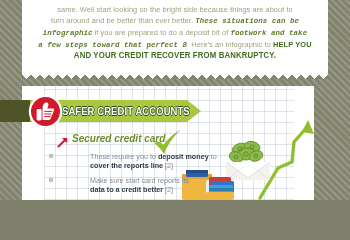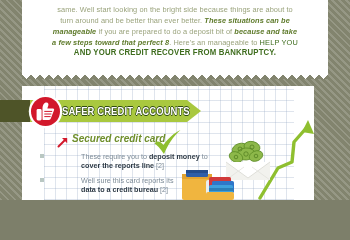--- a/index.html
+++ b/index.html
@@ -43,33 +43,34 @@
     text-align:center;
     font-size:7.4px;
     line-height:11.1px;
     color:#9aa37c;
     letter-spacing:.01em;
   }
   .para .em{
     color:#5e7a2a;
     font-style:italic;
     font-weight:bold;
+    font-family:Liberation Mono, monospace;
   }
   .cap{
     display:block;
     text-align:center;
     font-size:8.2px;
     line-height:10.5px;
     font-weight:bold;
     color:#3f6d1e;
     letter-spacing:.02em;
     font-stretch:condensed;
     transform:scaleX(.95);
   }
-  .helpline{ color:#3f6d1e; font-weight:normal; letter-spacing:.02em;}
+  .helpline{ color:#3f6d1e; font-weight:bold; letter-spacing:.02em;}
 
   
   #grid-panel{
     position:absolute;left:44px;top:86px;width:250px;height:114px;
     background:
       repeating-linear-gradient(0deg,rgba(140,160,190,.28) 0 .6px,transparent .6px 11px),
       repeating-linear-gradient(90deg,rgba(140,160,190,.28) 0 .6px,transparent .6px 11px),
       #ffffff;
   }
   
@@ -119,21 +120,21 @@
     position:absolute;left:72px;top:132px;
     font-size:10px;line-height:13px;font-weight:bold;font-style:italic;
     color:#6f8f2c;white-space:nowrap;
   }
 
   
   #check-mark{position:absolute;left:150px;top:128px;width:34px;height:34px;}
 
   
   .bullet{
-    position:absolute;left:49px;width:150px;
+    position:absolute;left:58px;width:150px;
     font-size:7.2px;line-height:9.3px;color:#7c8a96;padding-left:32px;
   }
   .bullet .sq{
     position:absolute;left:-9px;top:2px;width:4px;height:4px;
     background:#b9c7c2;
   }
   #bullet-1{top:152px;}
   #bullet-2{top:176px;}
 
   
@@ -145,22 +146,22 @@
 </style>
 </head>
 <body>
 
 <div id="page"></div>
 
 <div id="top-card">
   <div style="height:44px"></div>
   <p class="para"><span>same. Well start looking on the bright side because things are about to</span></p>
   <p class="para"><span>turn around and be better than ever better. </span><span class="em">These situations can be</span></p>
-  <p class="para"><span class="em">manageable</span><span> if you are prepared to do a deposit bit of </span><span class="em">because and take</span></p>
-  <p class="para"><span class="em">a few steps toward that perfect 8</span><span>. Here's an manageable to </span><span class="helpline">HELP YOU</span></p>
+  <p class="para"><span class="em">infographic</span><span> if you are prepared to do a deposit bit of </span><span class="em">footwork and take</span></p>
+  <p class="para"><span class="em">a few steps toward that perfect 8</span><span>. Here's an infographic to </span><span class="helpline">HELP YOU</span></p>
   <span class="cap">AND YOUR CREDIT RECOVER FROM BANKRUPTCY.</span>
 </div>
 <div id="top-card-torn"></div>
 
 <div id="gutter-l"></div>
 <div id="gutter-r"></div>
 <div id="grid-panel"></div>
 
 <div id="growth">
   <svg width="56" height="82" viewBox="0 0 56 82">
@@ -236,14 +237,14 @@
     <path d="M14,26 C10,20 7,17 4.5,15.5 C7,12.5 10,13 13.5,17 C18,10.5 24,5 30.5,2 C23,8.5 18,16.5 14,26 Z" fill="#8fbf2f"></path>
   </svg>
 </div>
 
 <div class="bullet" id="bullet-1">
   <span class="sq"></span>
   <span><span>These require you to </span><span style="color: rgb(47, 59, 70); font-weight: bold;">deposit money</span><span> to</span><br><span style="color: rgb(47, 59, 70); font-weight: bold;">cover the reports line</span><span> [2]</span></span>
 </div>
 <div class="bullet" id="bullet-2">
   <span class="sq"></span>
-  <span><span>Well sure this card reports its</span><br><span style="color: rgb(47, 59, 70); font-weight: bold;">data to a credit bureau</span><span> [2]</span></span>
+  <span><span>Make sure start card reports its</span><br><span style="color: rgb(47, 59, 70); font-weight: bold;">data to a credit better</span><span> [2]</span></span>
 </div>
 
 </body></html>

